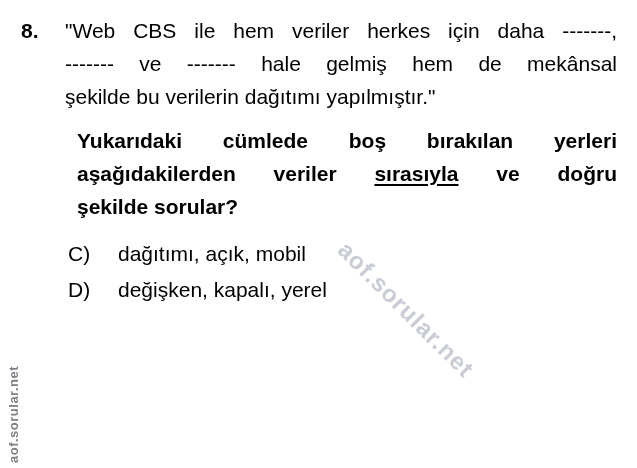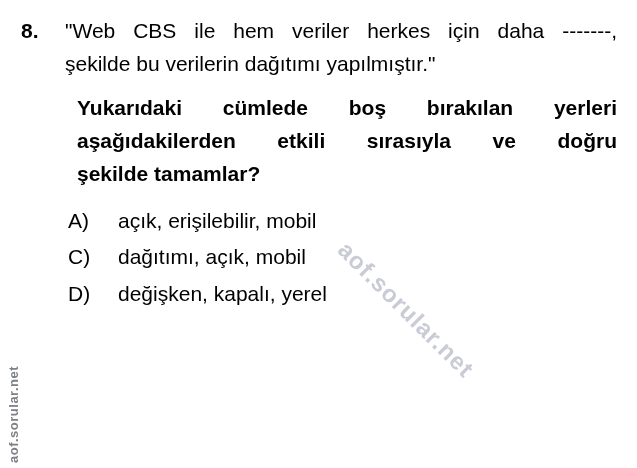--- a/index.html
+++ b/index.html
@@ -36,49 +36,47 @@
   .statement {
     margin:14px 20px 0 65px;
     font-size:21px; line-height:33px;
   }
   .prompt {
     margin:11px 20px 0 77px;
     font-size:21px; line-height:33px; font-weight:bold;
   }
   .jline { text-align:justify; text-align-last:justify; }
   .jline-last { text-align:center; text-align-last:left; }
-  .u { text-underline-offset:3px; }
+  .u { text-decoration:underline; text-underline-offset:3px; }
 
   
   .options { margin:13px 20px 0 68px; font-size:21px; }
   .opt { line-height:36.4px; white-space:nowrap; }
   .opt .letter { display:inline-block; width:50px; }
 </style>
 </head>
 <body style="background: rgb(255, 255, 255); color: rgb(0, 0, 0);">
 
 <div class="wm-diag" style="color: rgb(201, 203, 213);">aof.sorular.net</div>
 <div class="wm-side" style="color: rgb(125, 128, 132);">aof.sorular.net</div>
 
 <div class="qnum">8.</div>
 
 <div class="statement">
   <div class="jline">"Web CBS ile hem veriler herkes için daha -------,</div>
+  <div class="jline">------- ve ------- hale gelmiş hem de mekânsal</div>
   <div class="jline-last">şekilde bu verilerin dağıtımı yapılmıştır."</div>
 </div>
 
 <div class="prompt">
   <div class="jline">Yukarıdaki cümlede boş bırakılan yerleri</div>
-  <div class="jline"><span>aşağıdakilerden etkili </span><span class="u">sırasıyla</span><span> ve doğru</span></div>
-  <div class="jline-last">şekilde tamamlar?</div>
+  <div class="jline"><span>aşağıdakilerden veriler </span><span class="u">sırasıyla</span><span> ve doğru</span></div>
+  <div class="jline-last">şekilde sorular?</div>
 </div>
 
 <div class="options">
-  <div class="opt">
-    <span class="letter">A)</span><span>açık, erişilebilir, mobil</span>
-  </div>
   <div class="opt">
     <span class="letter">C)</span><span>dağıtımı, açık, mobil</span>
   </div>
   <div class="opt">
     <span class="letter">D)</span><span>değişken, kapalı, yerel</span>
   </div>
 </div>
 
 </body></html>

